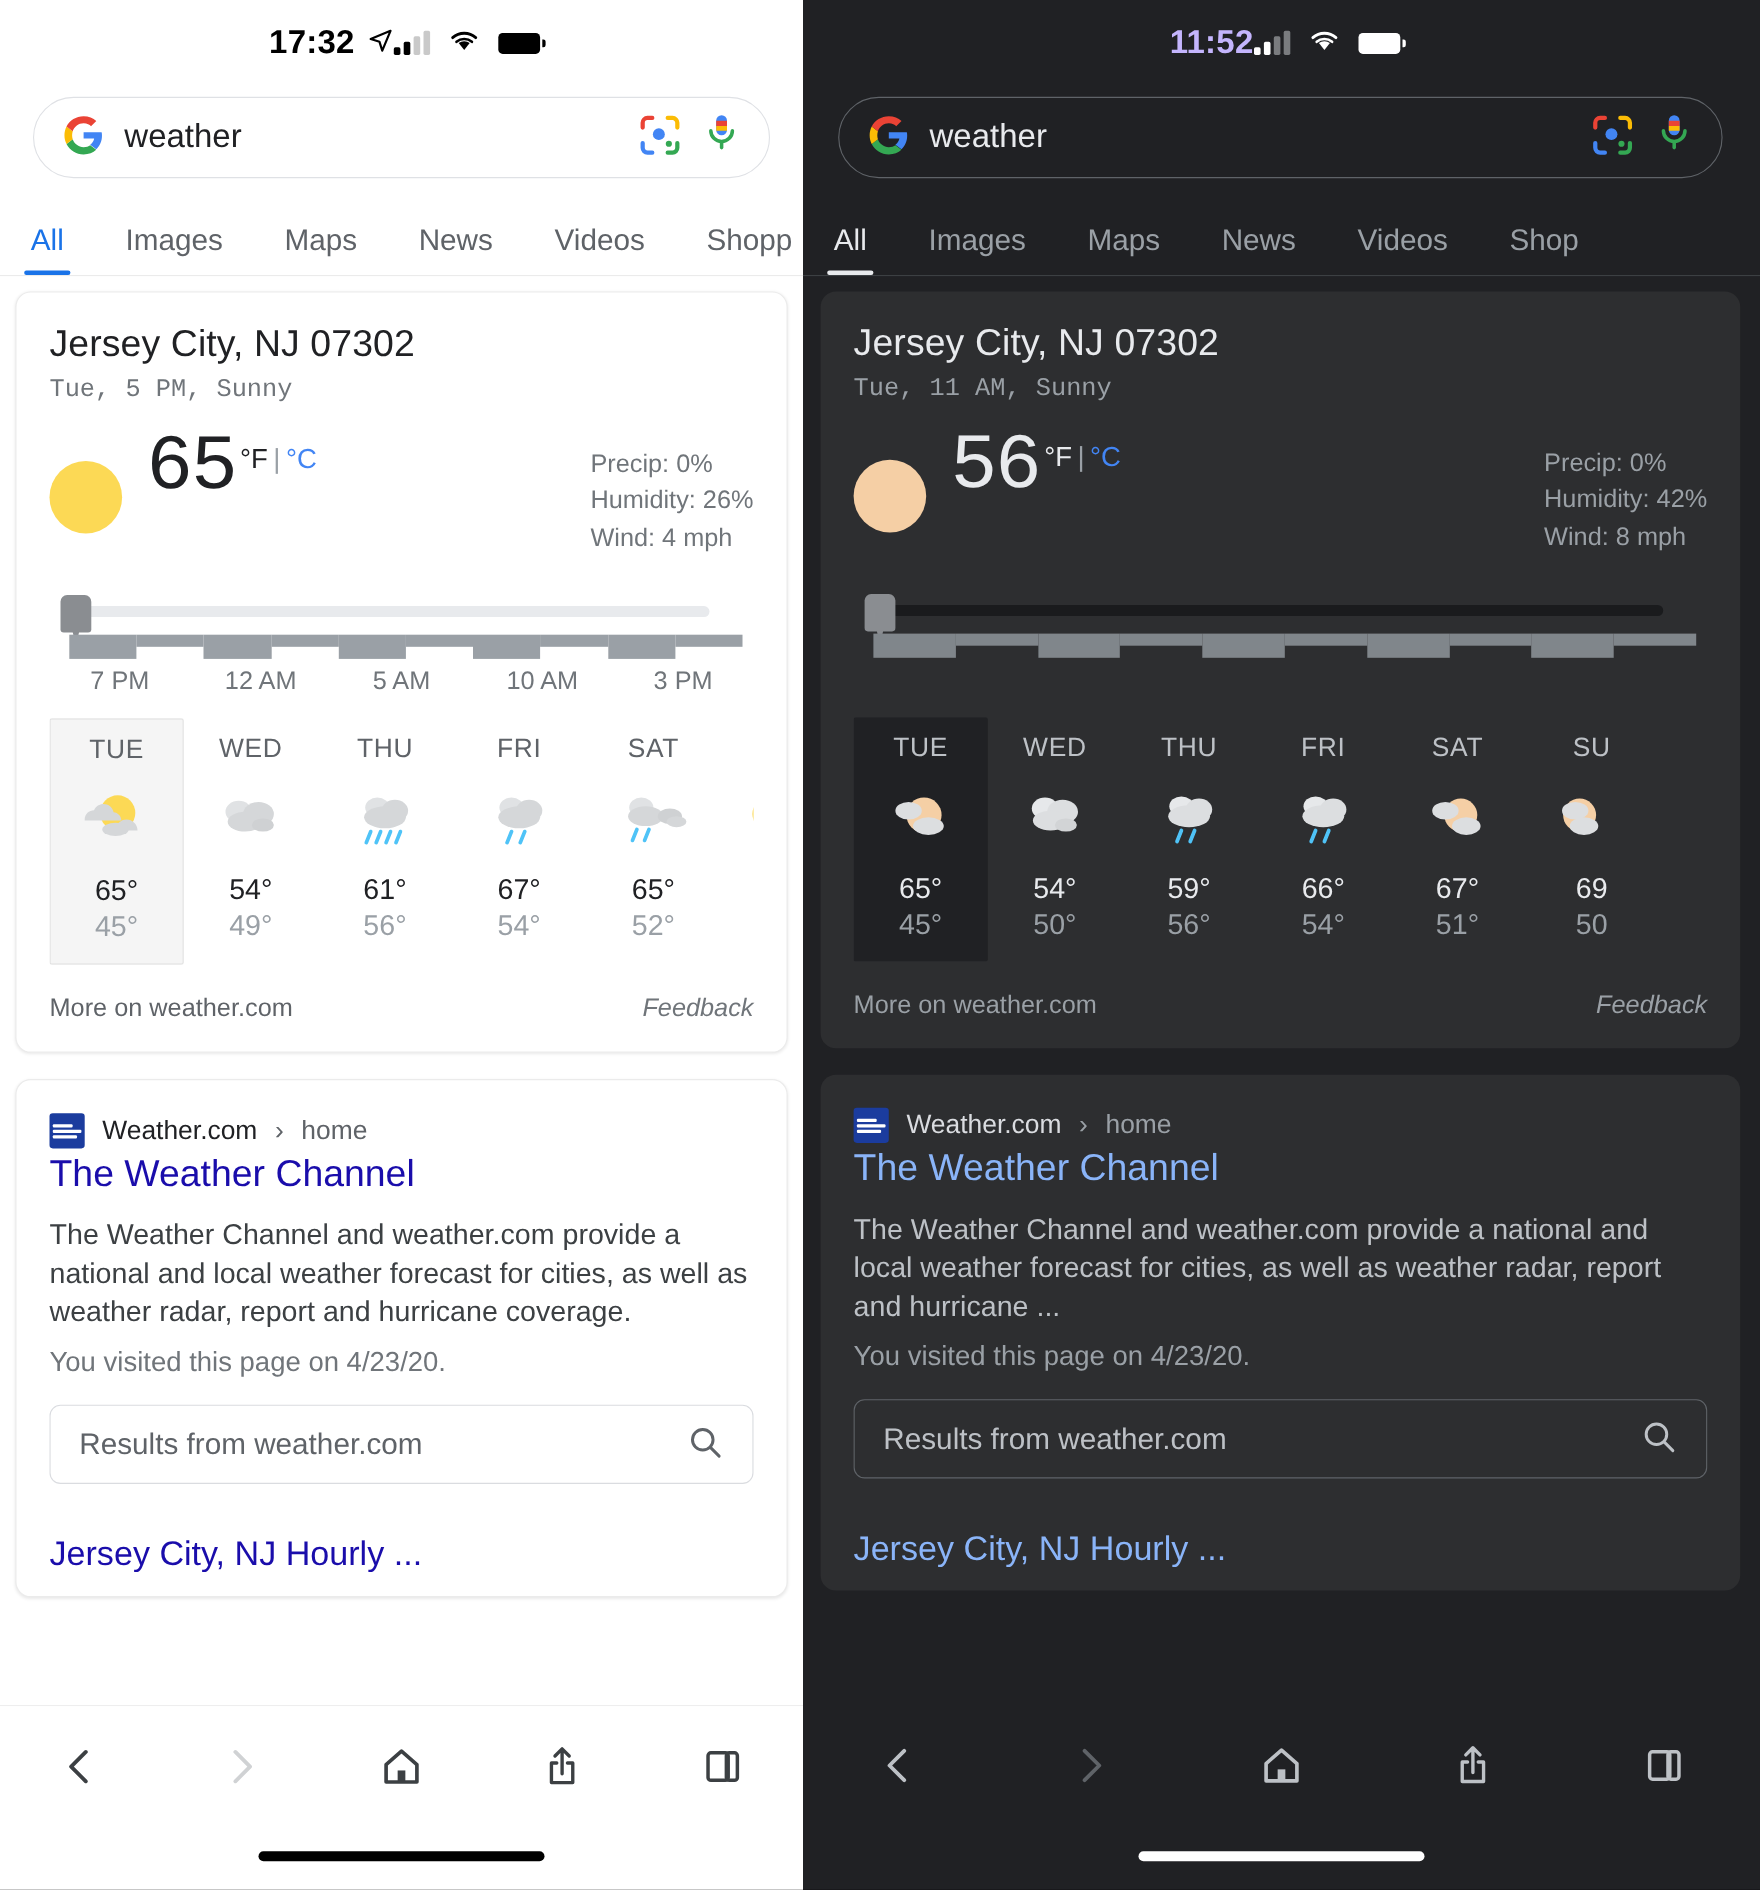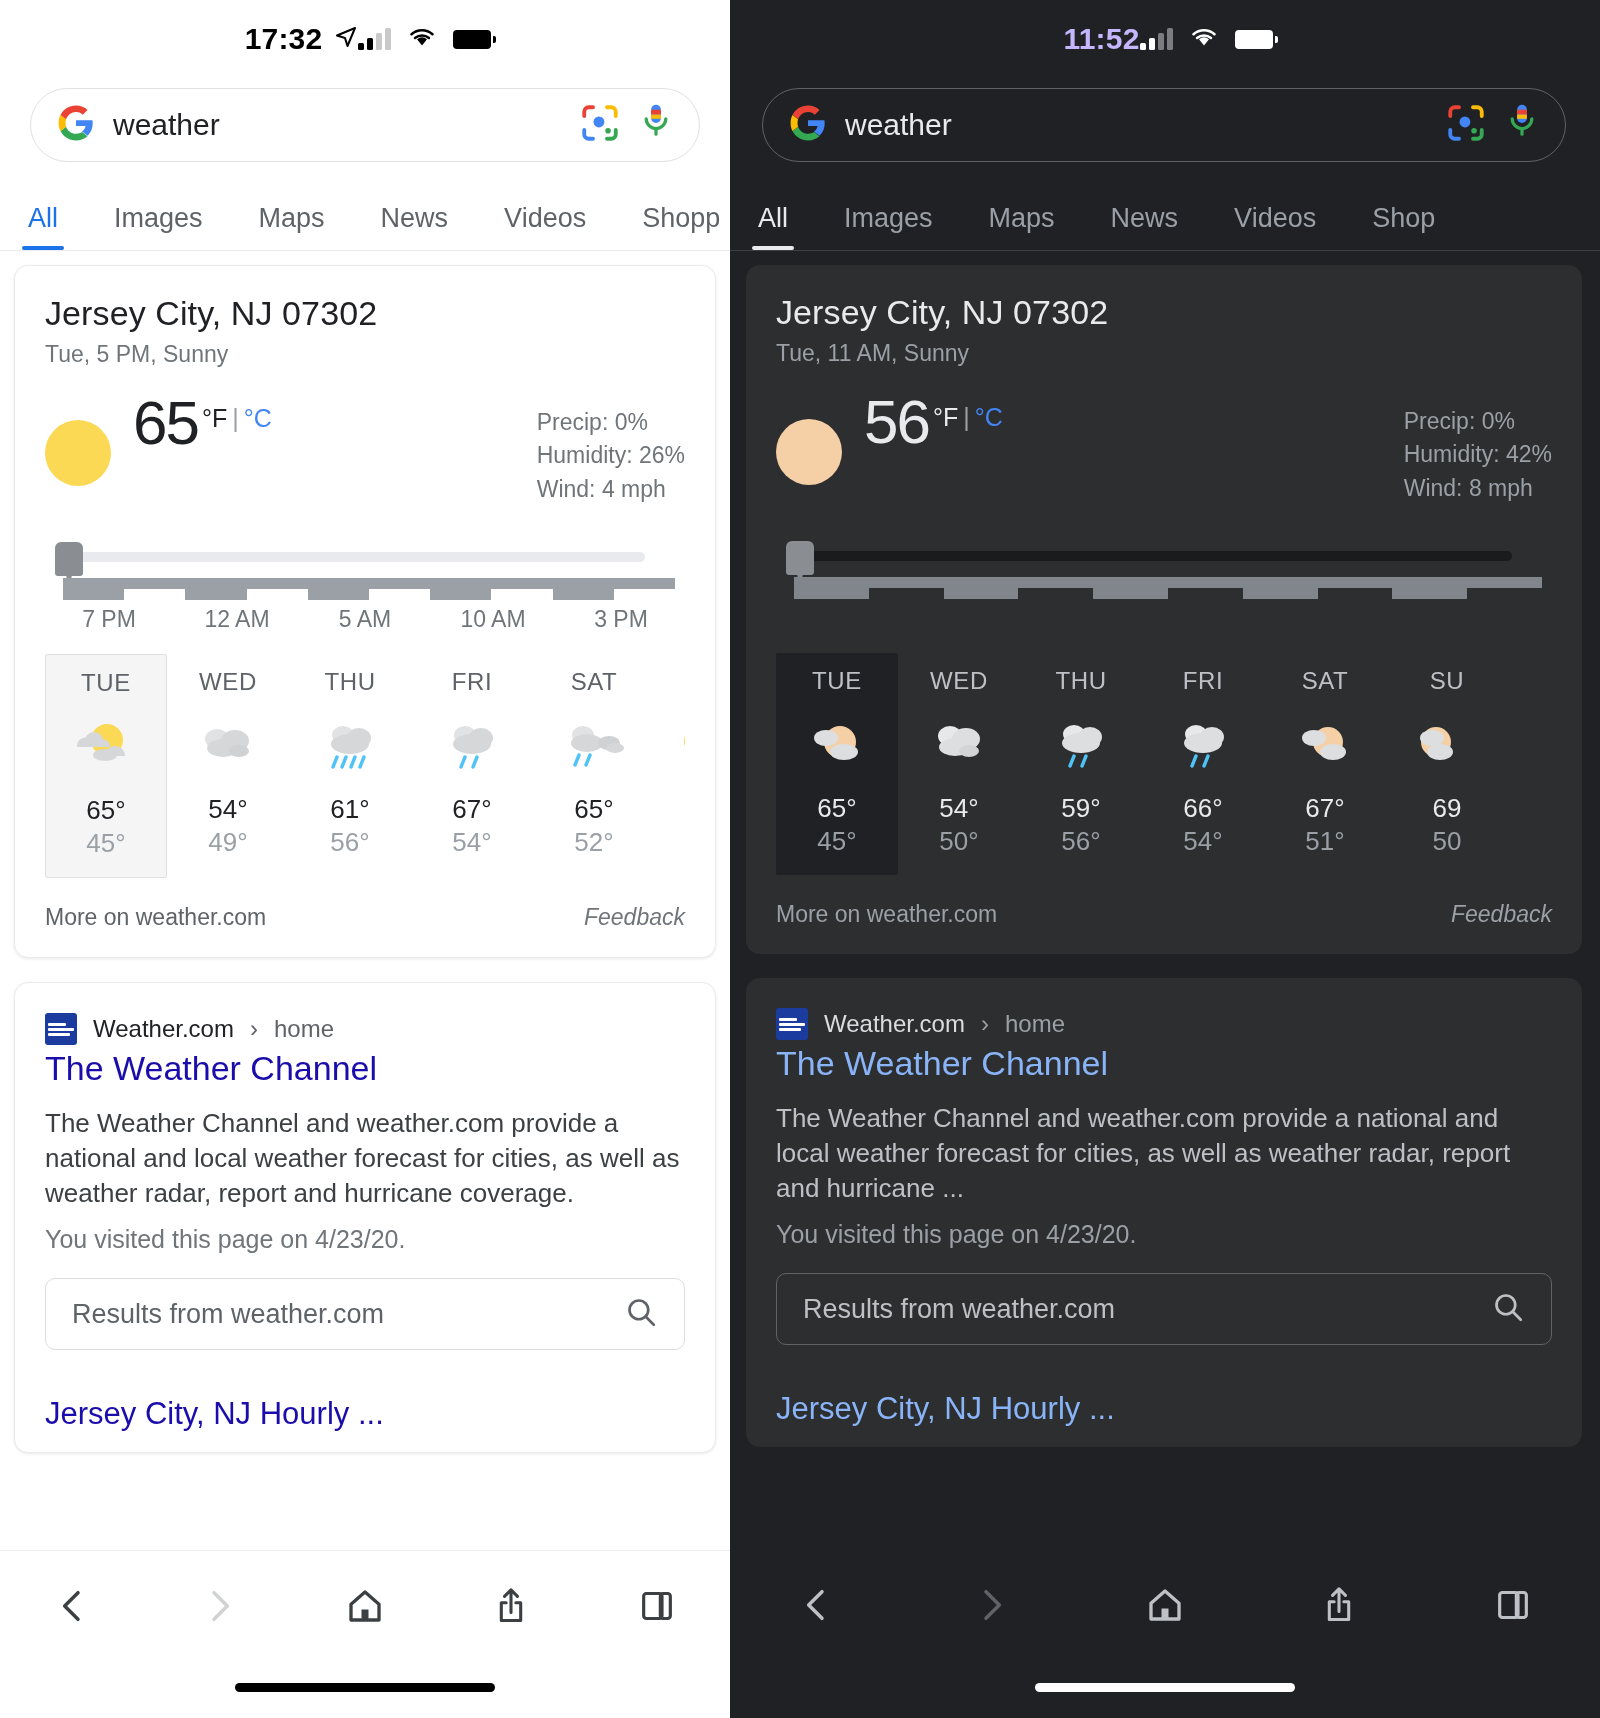--- a/index.html
+++ b/index.html
@@ -91,32 +91,32 @@
   .dark .content { padding: 14px 18px 0 16px; }
   .card { border-radius: 14px; overflow: hidden; }
   .light .card { background:#fff; border:1px solid #ebebeb; box-shadow: 0 1px 3px rgba(0,0,0,.09); }
   .dark  .card { background:#2d2e30; }
   .card + .card { margin-top: 24px; }
 
   .wcard-inner { padding: 28px 30px 26px 30px; }
   .wloc { font-size: 34px; letter-spacing:.1px; }
   .light .wloc { color:#202124; }
   .dark  .wloc { color:#e8eaed; }
-  .wsub { font-size: 23px; margin-top: 8px; }
+  .wsub { font-size: 23px; margin-top: 8px; font-family: Liberation Mono, monospace; }
   .light .wsub { color:#70757a; }
   .dark  .wsub { color:#9aa0a6; }
 
   .wmain { display:flex; align-items:flex-start; margin-top: 26px; }
   .wicon-sun {
     width: 66px; height: 66px; border-radius: 50%; margin-top: 26px; flex: none;
   }
   .light .wicon-sun { background:#fcd955; }
   .dark  .wicon-sun { background:#f5cfa5; }
   .wtempblock { display:flex; align-items:flex-start; margin-left: 22px; }
-  .wtemp { font-size: 62px; line-height: .95; font-weight: 400; letter-spacing:-2px; }
+  .wtemp { font-size: 71px; line-height: .95; font-weight: 400; letter-spacing:-2px;font-family:Liberation Mono, monospace; }
   .light .wtemp { color:#202124; }
   .dark  .wtemp { color:#e8eaed; }
   .wunits { font-size: 25px; margin-top: 10px; margin-left: 4px; }
   .light .wunits .u-f { color:#202124; }
   .dark  .wunits .u-f { color:#e8eaed; }
   .wunits .sep { color:#9aa0a6; margin: 0 5px; }
   .wunits .u-c { color:#4285f4; }
 
   .wstats { margin-left:auto; text-align:left; margin-top: 12px; font-size: 23px; line-height: 1.45; }
   .light .wstats { color:#70757a; }

